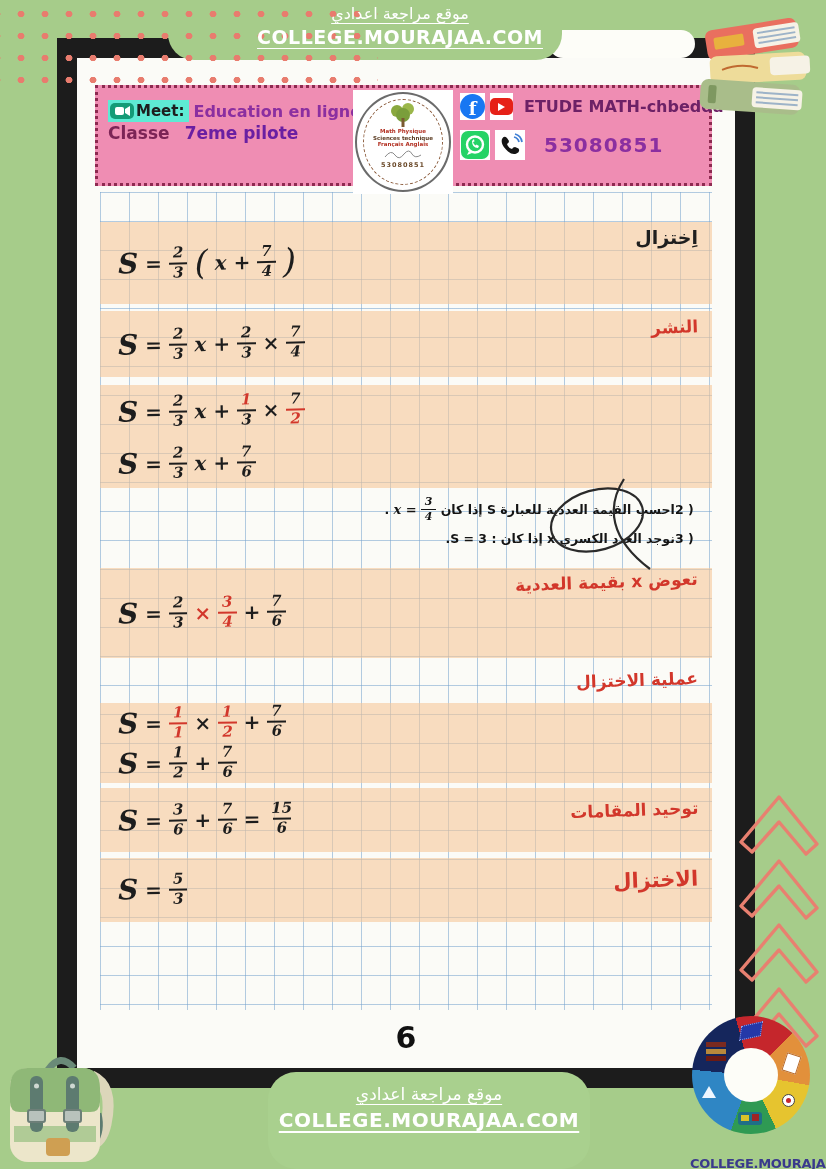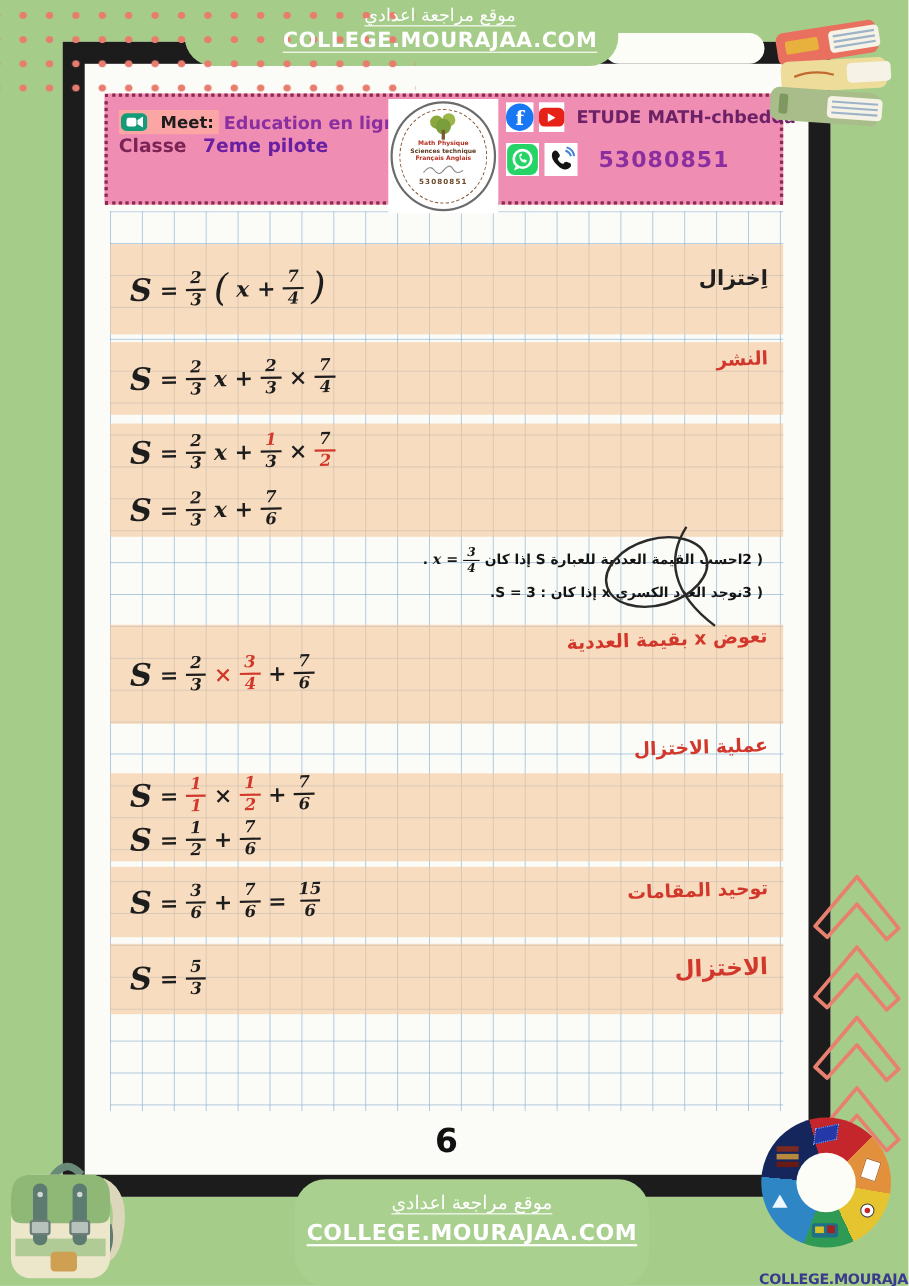--- a/index.html
+++ b/index.html
@@ -26,21 +26,21 @@
   
   .paper{position:absolute;left:57px;top:38px;width:658px;height:1010px;background:#fbfbf7;
     border:20px solid #1c1c1c;z-index:2;}
 
   
   .pink-card{position:absolute;left:18px;top:27px;width:611px;height:95px;background:#ef8db3;
     border:3px dotted #8d2a50;}
   .card-left{position:absolute;left:10px;top:5px;width:250px;}
   .teacher{font-weight:bold;font-size:17px;color:#7c2456;letter-spacing:.3px;}
   .meet-row{margin-top:7px;display:flex;align-items:center;}
-  .meet-chip{background:#fca5a5;display:flex;align-items:center;gap:12px;padding:2px 5px 2px 2px;}
+  .meet-chip{background:#5eead4;display:flex;align-items:center;gap:2px;padding:2px 5px 2px 2px;}
   .meet-label{font-weight:bold;font-size:15px;color:#1d1d1d;}
   .meet-value{font-weight:bold;font-size:16px;color:#8b2fa0;margin-left:4px;white-space:nowrap;}
   .classe-row{margin-top:1px;}
   .classe-label{font-weight:bold;font-size:17px;color:#7c2456;}
   .classe-value{font-weight:bold;font-size:17px;color:#6a1fa2;margin-left:10px;}
   
   .stamp{position:absolute;left:255px;top:2px;width:100px;height:104px;background:#fff;z-index:2;
     display:flex;align-items:center;justify-content:center;}
   .stamp-circle{width:92px;height:96px;border:2px solid #6b6b6b;border-radius:50%;position:relative;
     display:flex;flex-direction:column;align-items:center;overflow:hidden;}
@@ -89,21 +89,21 @@
   .frac{display:inline-flex;flex-direction:column;align-items:center;line-height:1.05;font-size:15px;}
   .frac .num{padding:0 4px 1px;}
   .frac .den{border-top:2px solid #1d1d1d;padding:1px 4px 0;}
   .red,.frac.red .num,.frac.red .den{color:#d2372b;}
   .frac.red .den{border-color:#d2372b;}
   .num.red,.den.red{color:#d2372b;}
   .den.red{border-color:#d2372b;}
 
   .note{margin-left:auto;font-weight:bold;direction:rtl;}
   .red-note{color:#d2372b;font-size:17px;padding-top:6px;transform:rotate(-2deg);}
-  .black-note{color:#1f1f1f;font-size:19px;padding-top:20px;}
+  .black-note{color:#1f1f1f;font-size:19px;padding-top:4px;}
   .r8 .note{padding-top:12px;}
   .r9 .note{font-size:21px;letter-spacing:1px;padding-top:10px;}
   .r5 .note{padding-top:4px;}
 
   .q-col{margin-left:auto;display:flex;flex-direction:column;align-items:flex-end;gap:9px;
     padding-top:8px;font-size:12.5px;font-weight:bold;color:#141414;}
   .q-line{direction:rtl;}
   .q-math{font-family:"DejaVu Serif",serif;font-style:italic;display:inline-flex;align-items:center;gap:4px;font-size:13px;}
   .qfrac{font-size:11px;}
   .qfrac .den{border-top:1.5px solid #141414;}

